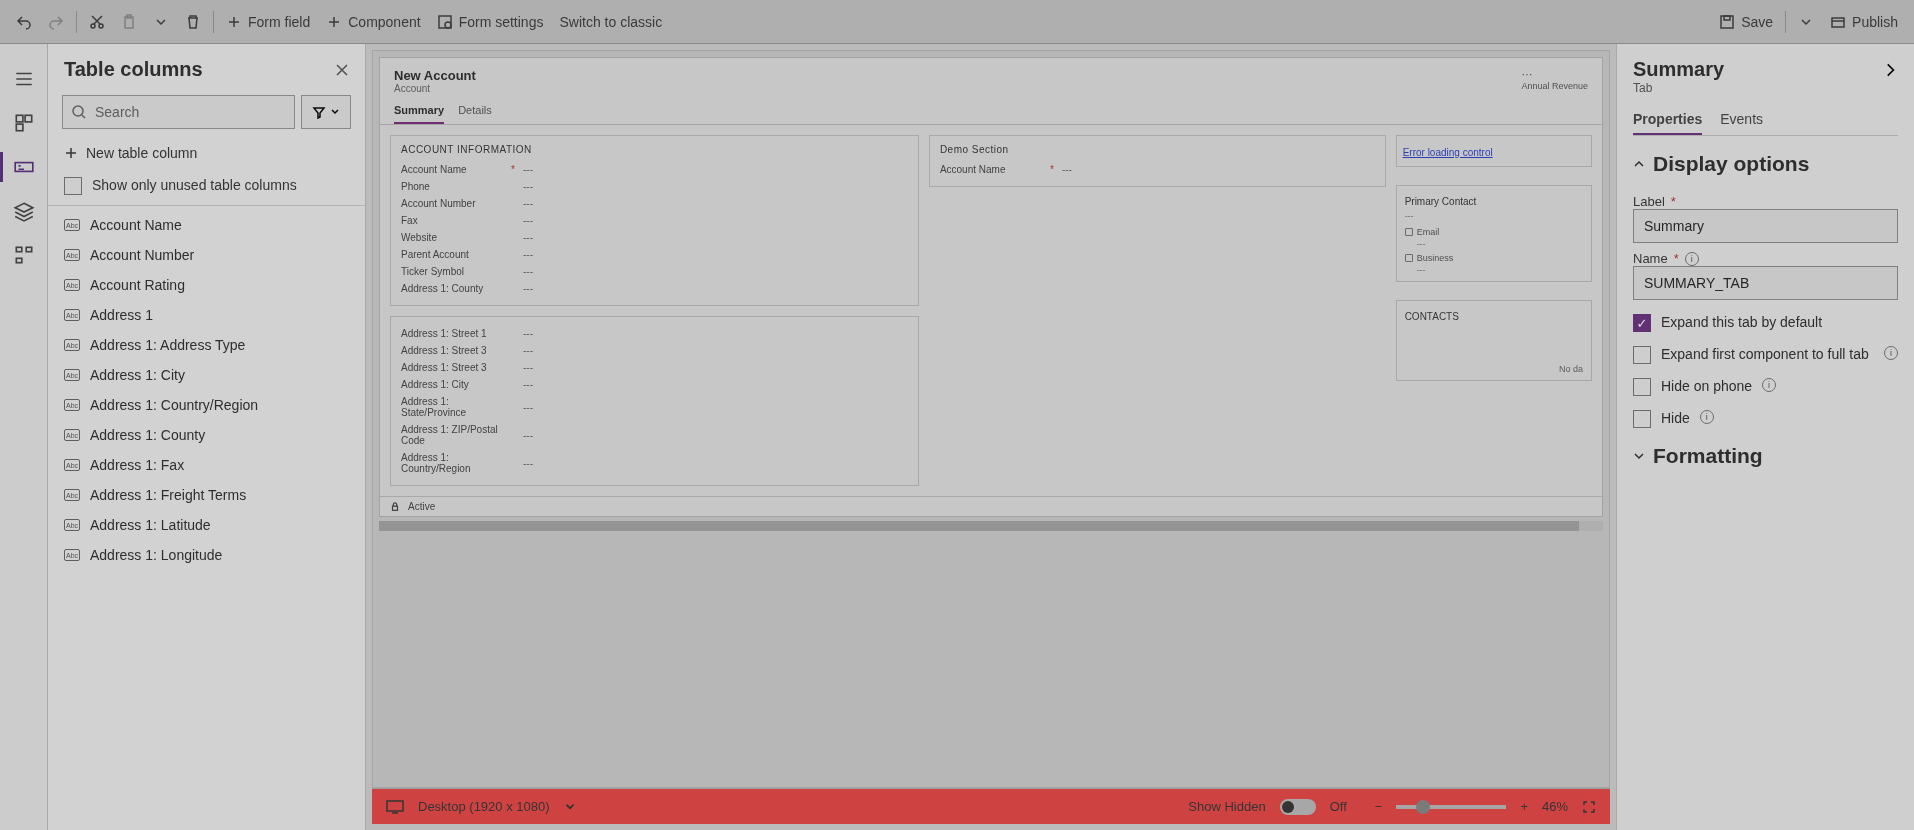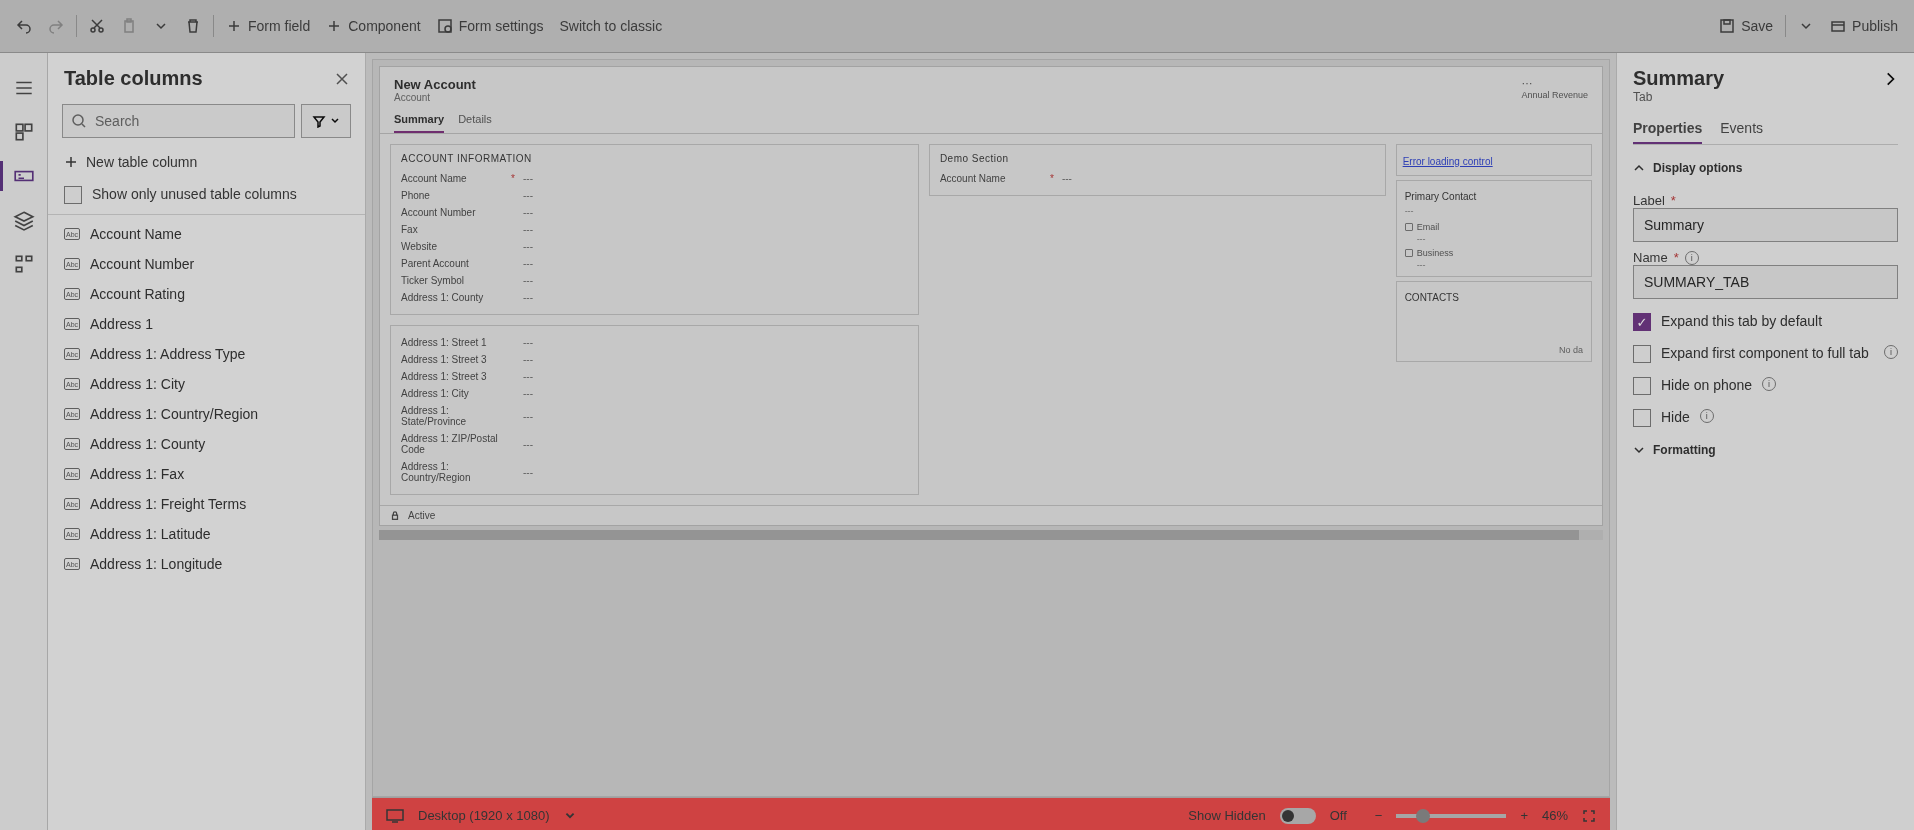--- a/index.html
+++ b/index.html
@@ -1,21 +1,21 @@
 <!DOCTYPE html>
 <html><head>
 <meta charset="utf-8">
 <style>
 * { box-sizing: border-box; margin: 0; padding: 0; font-family: "Segoe UI", Arial, sans-serif; }
 html, body { width: 100%; height: 100%; overflow: hidden; }
 body { background: #b5b5b5; position: relative; }
 .dim-overlay { position: absolute; inset: 0; background: rgba(60,60,60,0.18); pointer-events: none; z-index: 500; }
 
 
-.topbar { height: 53px; display: flex; align-items: center; padding: 0 8px; border-bottom: 1px solid #9c9c9c; background: #c8c8c8; }
+.topbar { height: 44px; display: flex; align-items: center; padding: 0 8px; border-bottom: 1px solid #9c9c9c; background: #c8c8c8; }
 .topbar .tb-btn { display: inline-flex; align-items: center; gap: 6px; padding: 4px 8px; color: #3b3b3b; font-size: 14px; cursor: pointer; }
 .topbar .tb-btn svg { width: 16px; height: 16px; }
 .topbar .sep { width: 1px; height: 22px; background: #9a9a9a; margin: 0 4px; }
 .topbar .spacer { flex: 1; }
 
 
 .layout { display: flex; height: calc(100% - 44px); }
 
 
 .navrail { width: 48px; background: #ececec; border-right: 1px solid #bfbfbf; display: flex; flex-direction: column; align-items: center; padding-top: 24px; gap: 22px; }
@@ -46,21 +46,21 @@
 .fc-head { display:flex; justify-content:space-between; padding:10px 14px 4px 14px; }
 .fc-title { font-size:13px; font-weight:600; color:#2b2b2b; }
 .fc-sub { font-size:10px; color:#666; }
 .fc-rev { font-size:9px; color:#555; text-align:right; }
 .fc-tabs { display:flex; gap:14px; padding: 6px 14px 0 14px; border-bottom:1px solid #bcbcbc; font-size:11px; }
 .fc-tab { padding-bottom:6px; color:#555; cursor:pointer;}
 .fc-tab.active { color:#2b2b2b; border-bottom:2px solid #7a2b7a; font-weight:600; }
 .fc-body { display:flex; gap:10px; padding:10px; }
 .fc-colA { flex: 0 0 44%; display:flex; flex-direction:column; gap:10px; }
 .fc-colB { flex: 0 0 38%; display:flex; flex-direction:column; gap:10px; }
-.fc-colC { flex: 1; display:flex; flex-direction:column; gap:4px; }
+.fc-colC { flex: 1; display:flex; flex-direction:column; gap:18px; }
 .section { border:1px solid #c0c0c0; background:#e6e6e6; padding:8px 10px; }
 .sec-title { font-size:10px; letter-spacing:.5px; color:#333; padding-bottom:6px; }
 .fld { display:flex; align-items:center; font-size:10px; color:#333; padding:3px 0; }
 .fld .lab { width: 110px; color:#444; }
 .fld .req { color:#b33; width:12px; }
 .fld .val { color:#666; }
 .timeline-box { height: 120px; display:flex; flex-direction:column; align-items:center; justify-content:center; color:#555; font-size:11px; gap:8px; }
 .tl-ic { width:26px; height:22px; border:1px solid #3a5fbf; border-radius:2px; position:relative; }
 .tl-ic::after { content:"…"; position:absolute; inset:0; display:flex; align-items:center; justify-content:center; color:#3a5fbf; font-size:12px; }
 .err-link { color:#2a3fd0; font-size:10px; text-decoration:underline; cursor:pointer; }
@@ -80,21 +80,21 @@
 .slider::after { content:""; position:absolute; left:20px; top:-5px; width:14px;height:14px;border-radius:50%; background:#888; }
 
 
 .rightpanel { width:298px; background:#efefef; border-left:1px solid #c2c2c2; display:flex; flex-direction:column; padding:14px 16px 8px 16px; overflow:auto; }
 .rp-headrow { display:flex; align-items:center; justify-content:space-between; }
 .rp-title { font-size:20px; font-weight:600; color:#2b2b2b; }
 .rp-sub { font-size:12px; color:#555; margin-bottom:10px; }
 .rp-tabs { display:flex; gap:18px; border-bottom:1px solid #c6c6c6; font-size:14px; }
 .rp-tab { padding:6px 0; color:#444; cursor:pointer; }
 .rp-tab.active { border-bottom:2px solid #6b2f82; font-weight:600; }
-.rp-sec-head { display:flex; align-items:center; gap:8px; font-size:12px; font-weight:600; color:#2b2b2b; margin:16px 0 10px 0; cursor:pointer;text-align:center;}
+.rp-sec-head { display:flex; align-items:center; gap:8px; font-size:21px; font-weight:600; color:#2b2b2b; margin:16px 0 10px 0; cursor:pointer;text-align:center;}
 .rp-label { font-size:13px; color:#333; margin-top:8px; display:flex; align-items:center; gap:6px;}
 .rp-label .req { color:#b33; }
 .rp-input { width:100%; height:34px; border:1px solid #8f8f8f; background:#e6e6e6; padding:0 10px; font-size:14px; color:#222; }
 .rp-chk-row { display:flex; align-items:flex-start; gap:10px; margin-top:14px; font-size:14px; color:#2b2b2b; }
 .rp-chk { width:18px; height:18px; border:1px solid #777; background:#eee; display:flex; align-items:center; justify-content:center; }
 .rp-chk.checked { background:#6b2f82; border-color:#6b2f82; }
 .rp-chk.checked::after { content:"✓"; color:#fff; font-size:13px; }
 .info-ic { width:14px;height:14px;border:1px solid #777;border-radius:50%; font-size:9px; display:inline-flex;align-items:center;justify-content:center;color:#555; }
 
 svg { stroke: currentColor; fill: none; stroke-width: 1.5; }

